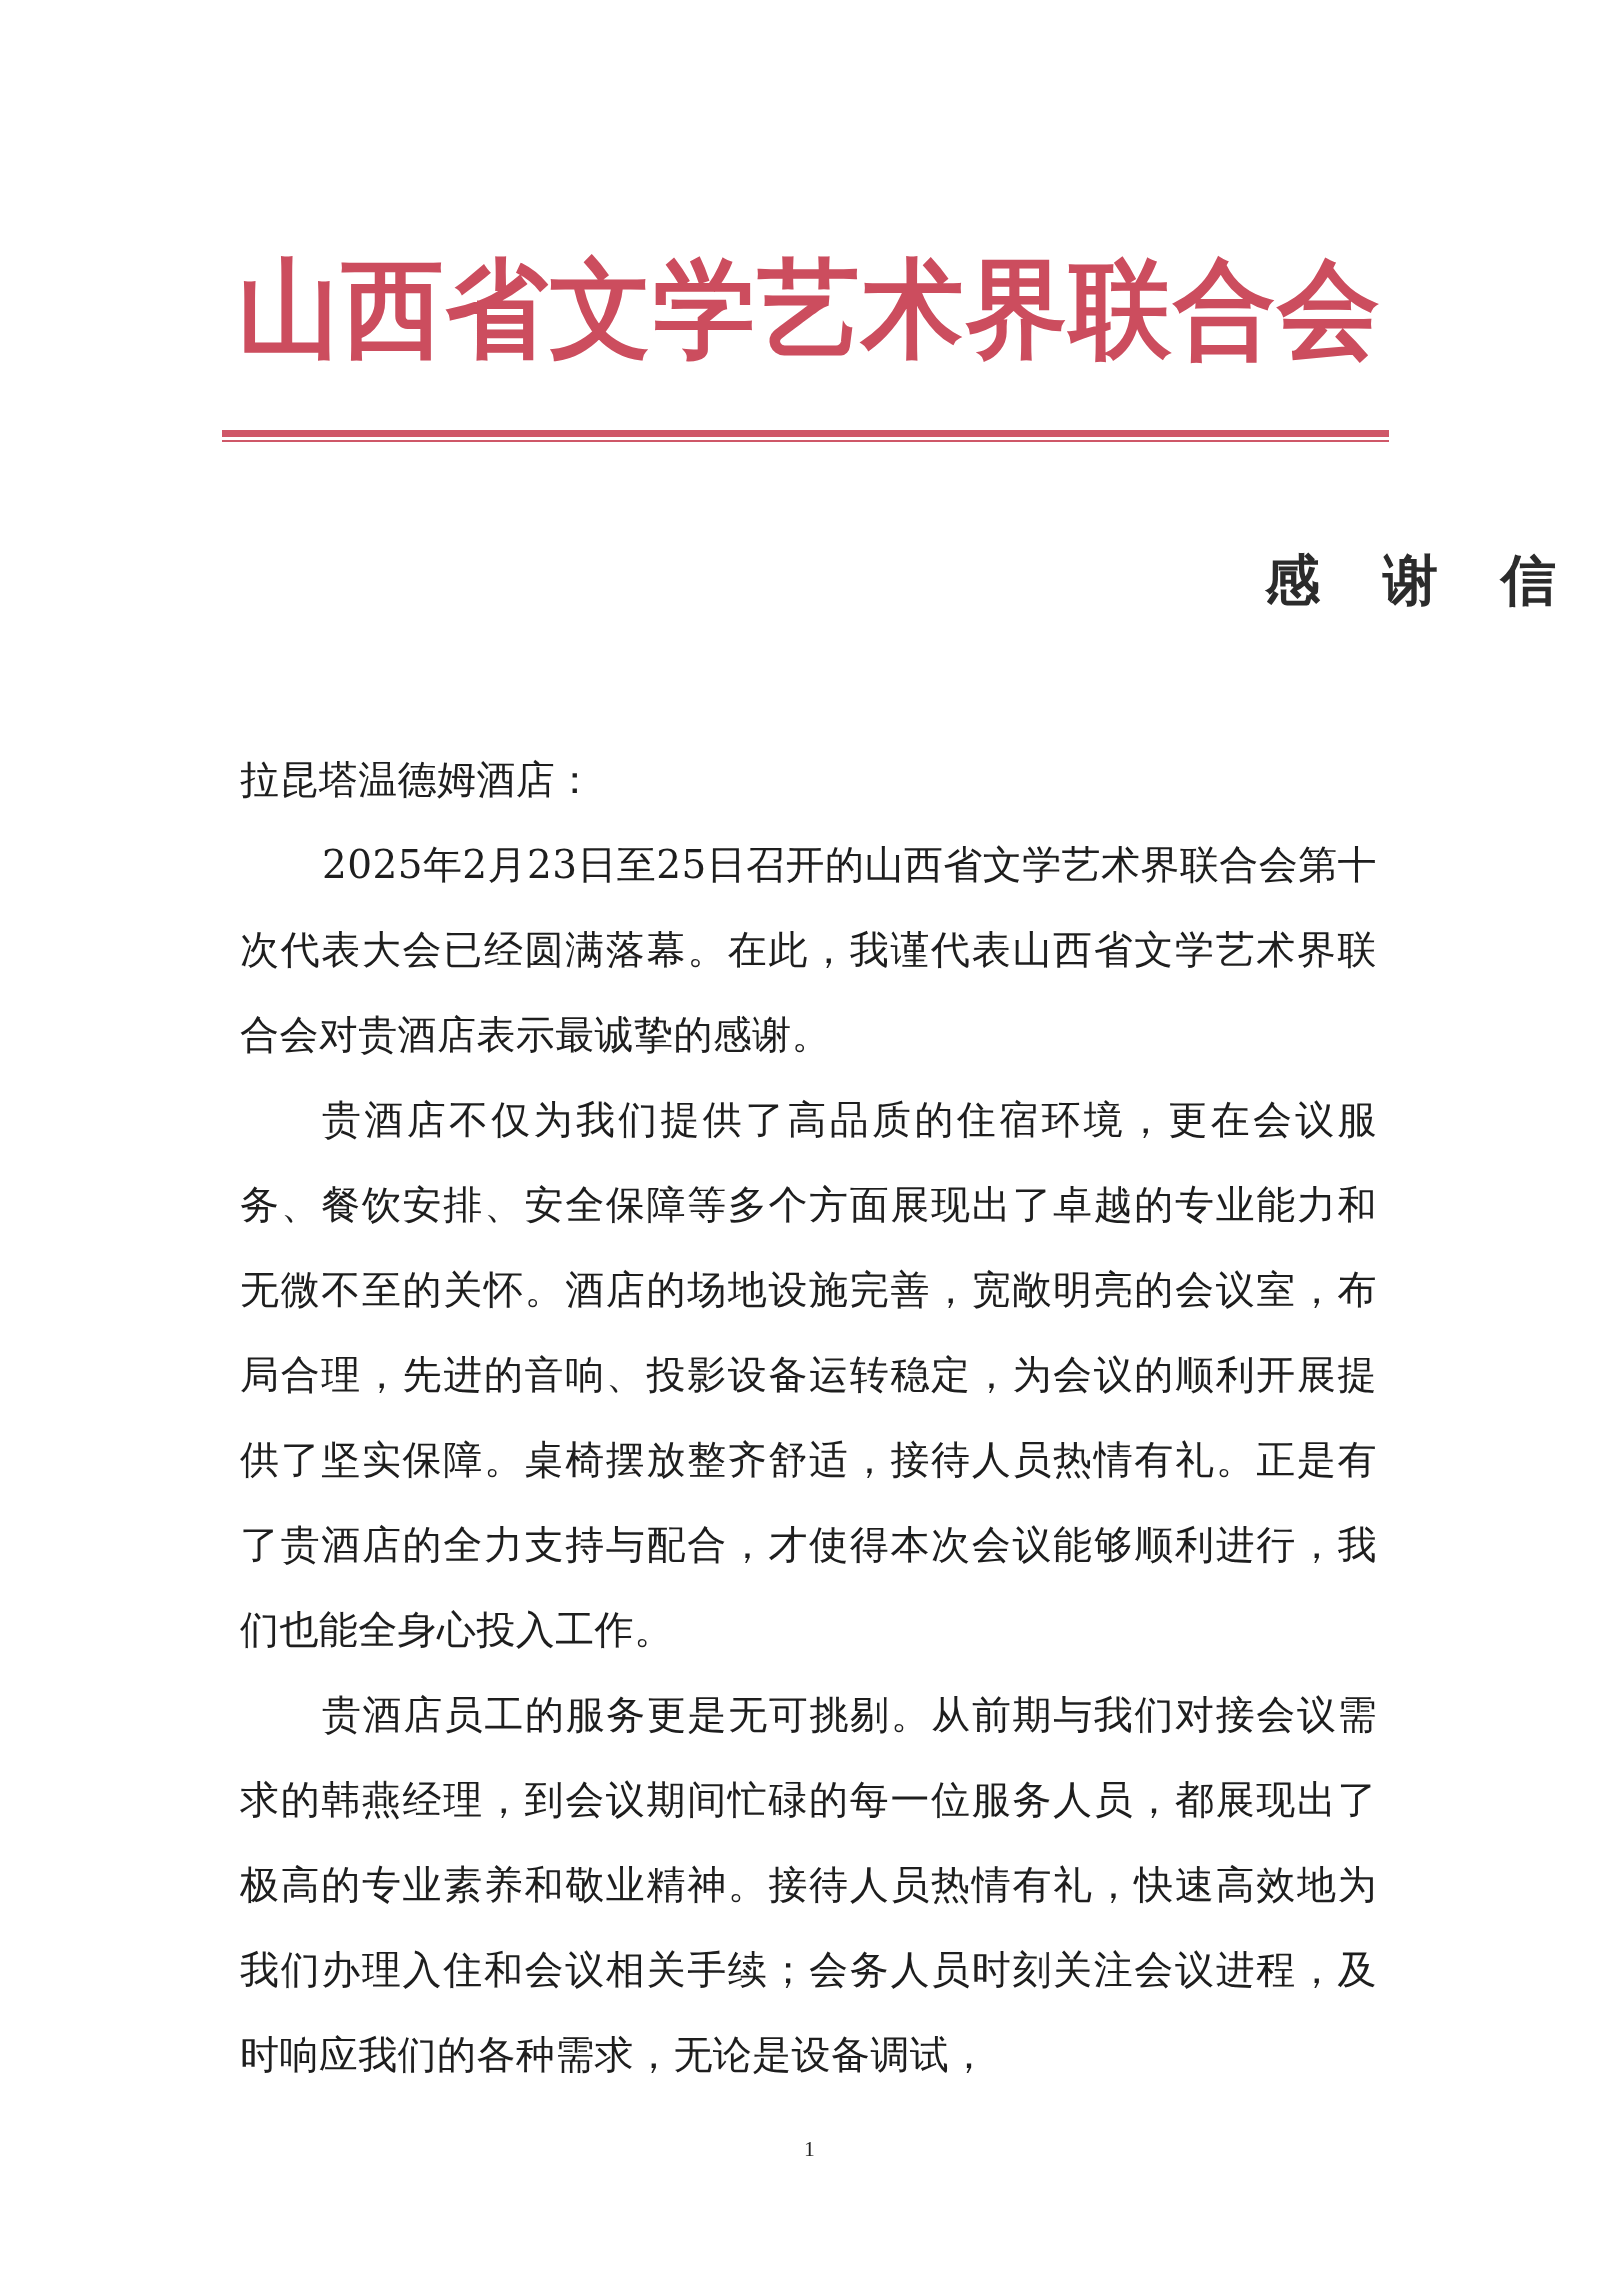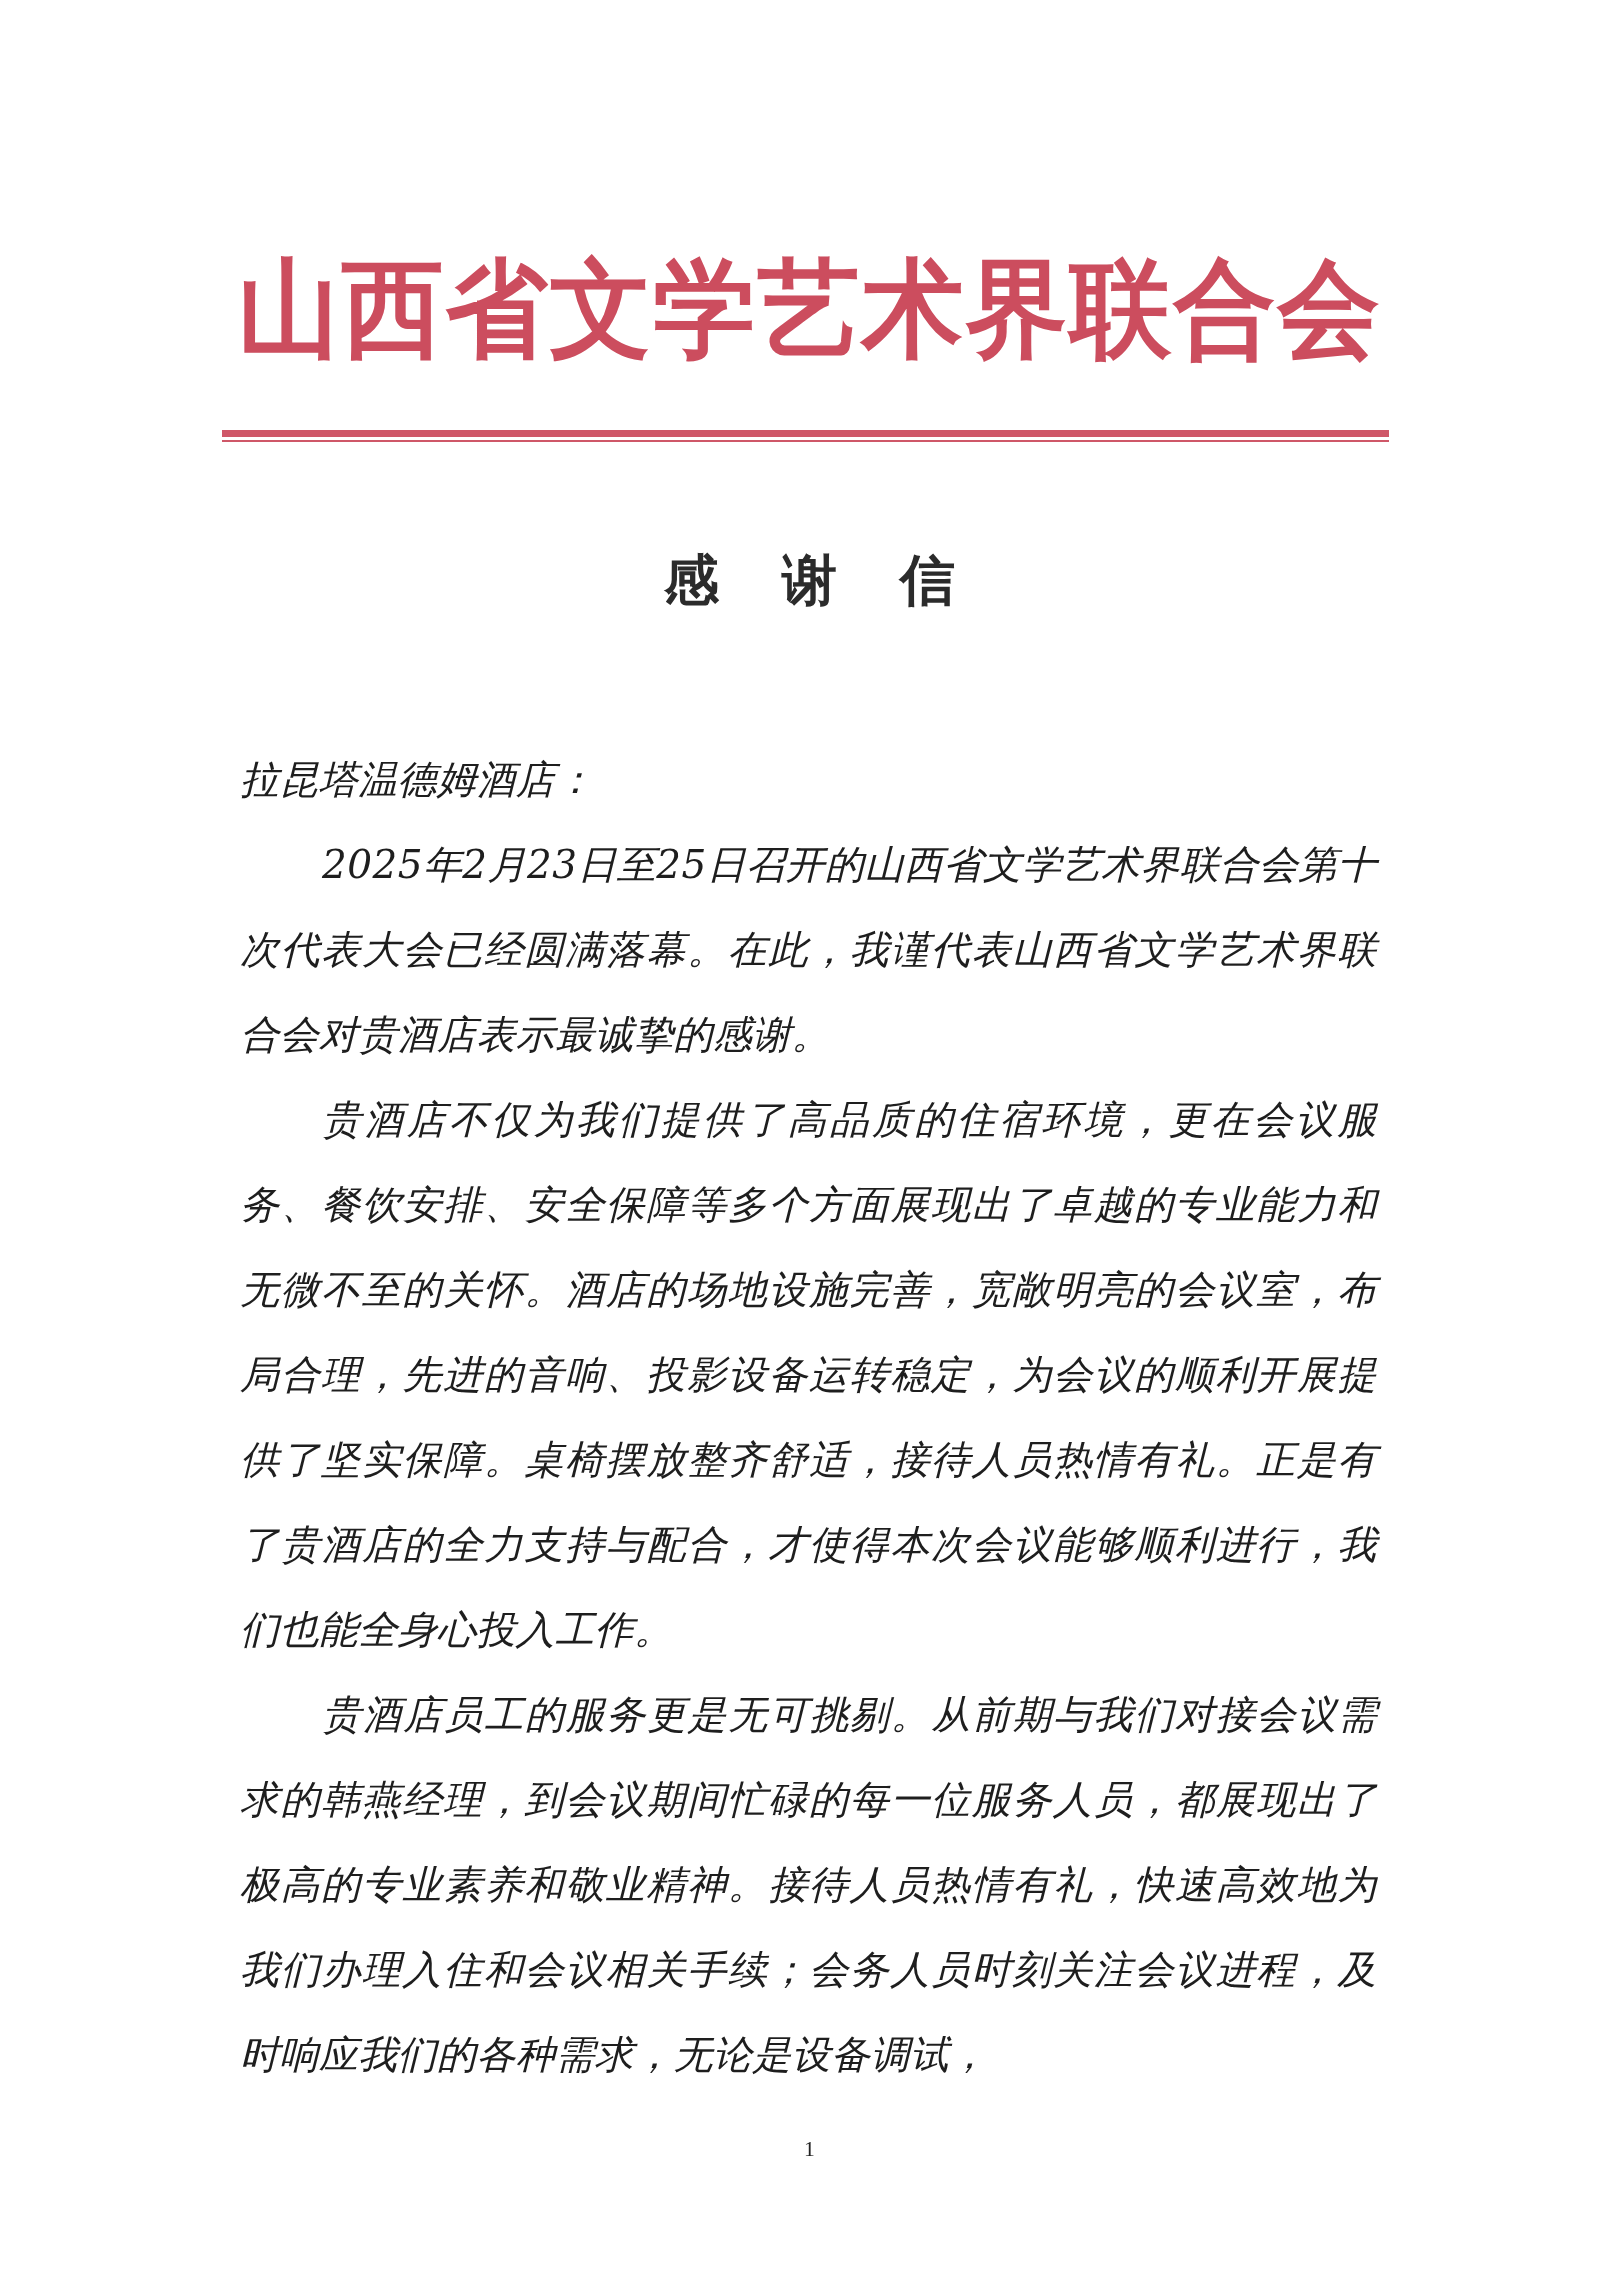--- a/index.html
+++ b/index.html
@@ -43,38 +43,37 @@
       top: 440px;
       width: 1167px;
       height: 2px;
       background: #cf5768;
     }
     .doc-title {
       position: absolute;
       left: 0;
       top: 552px;
       width: 1619px;
-      text-align: center;
+      text-align: right;
       font-size: 55px;
       font-weight: bold;
       color: #2b2b2b;
       letter-spacing: 63px;
       text-indent: 63px;
       line-height: 1;
     }
     .letter-body {
       position: absolute;
       left: 240px;
       top: 737px;
       width: 1137px;
       font-size: 39px;
       line-height: 85px;
       color: #1e1e1e;
       letter-spacing: 0.4px;
-      font-style: italic;
     }
     .letter-body p {
       margin: 0;
       text-align: justify;
       text-align-last: left;
     }
     .salutation {
       text-indent: 0;
     }
     .para {

